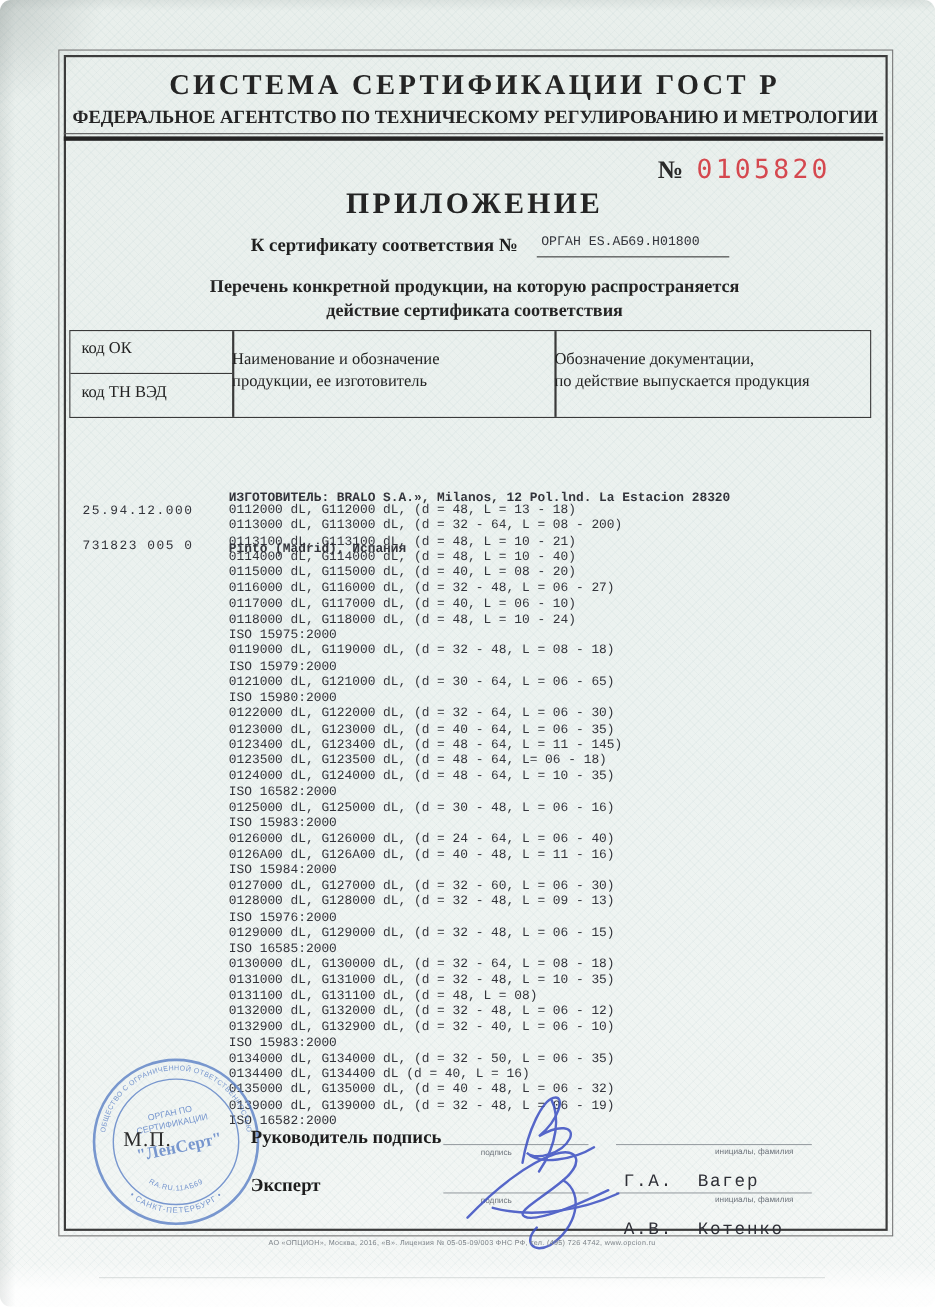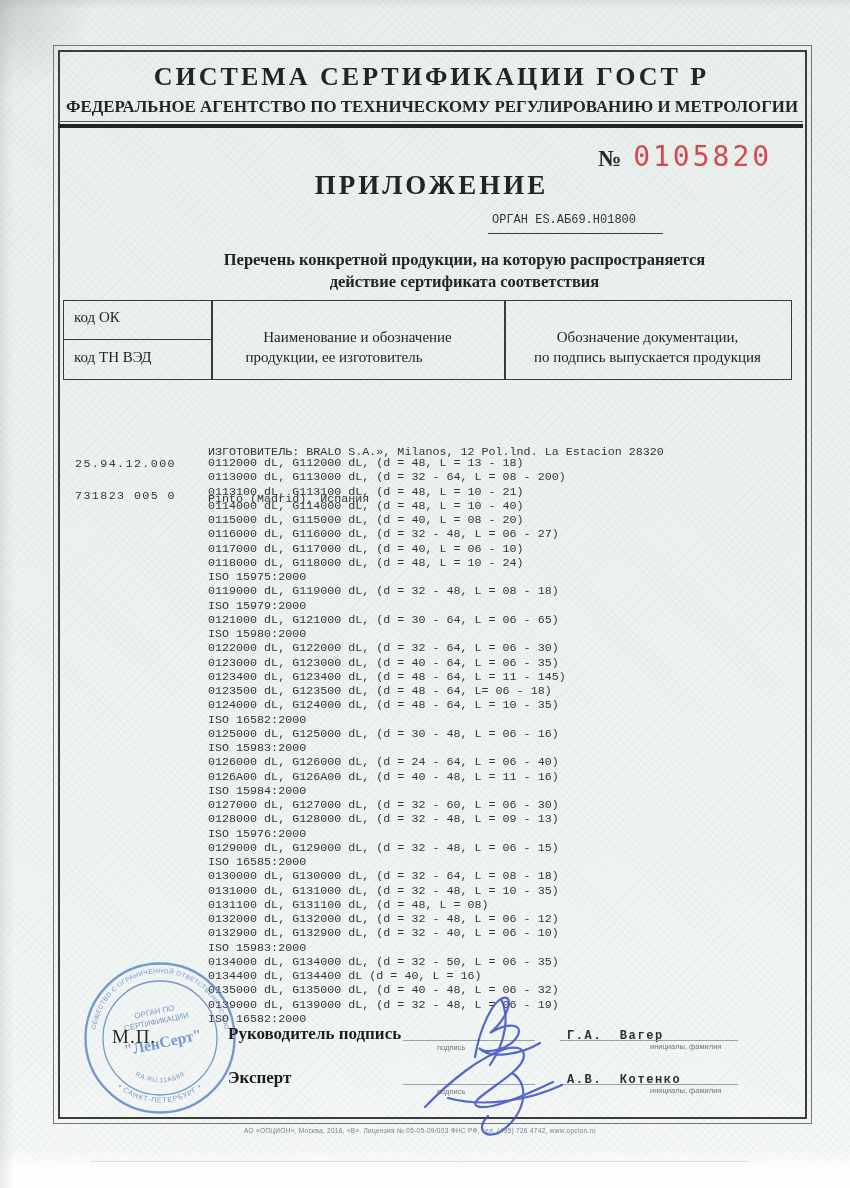--- a/index.html
+++ b/index.html
@@ -6,60 +6,61 @@
   .page{position:relative;width:850px;height:1188px;overflow:hidden;
     font-family:"Liberation Serif","DejaVu Serif",serif;color:#1f1f1f;
     background:
       radial-gradient(circle at 0px 0px, rgba(120,130,128,.30), rgba(120,130,128,0) 95px),
       linear-gradient(90deg, rgba(140,150,148,.18), rgba(140,150,148,0) 14px),
       linear-gradient(180deg, rgba(140,150,148,.15), rgba(140,150,148,0) 10px),
       linear-gradient(0deg, rgba(255,255,255,.85) 0 16px, rgba(255,255,255,0) 40px),
       repeating-linear-gradient(45deg, rgba(130,170,160,.05) 0 1px, rgba(0,0,0,0) 1px 5px),
       repeating-linear-gradient(-45deg, rgba(120,160,175,.05) 0 1px, rgba(0,0,0,0) 1px 6px),
       linear-gradient(180deg,#e9efec 0%,#ecf2f0 55%,#f1f5f3 88%,#f6f8f7 100%);
+    border-radius: 10px;
   }
   .abs{position:absolute;}
   
   .frame{position:absolute;left:58px;top:50px;width:745px;height:1065px;
     border:2.5px solid #3c3c3c;outline:1px solid #777;outline-offset:4px;}
   .hr-thin{position:absolute;left:58px;width:745px;height:1px;background:#5a5a5a;}
   .hr-thick{position:absolute;left:58px;width:745px;height:3.5px;background:#242424;}
   .title1{left:60px;top:62px;width:743px;text-align:center;font-weight:bold;
     font-size:26px;letter-spacing:3px;color:#242424;}
   .title2{left:62px;top:97px;width:740px;text-align:center;font-weight:bold;
     font-size:17px;letter-spacing:0px;color:#242424;transform:scaleX(.99);}
   .numrow{left:598px;top:140px;display:flex;align-items:baseline;gap:12px;}
   .num-label{font-size:23px;font-weight:bold;color:#2a2a2a;}
   .num-value{font-family:"DejaVu Sans Mono","Liberation Mono",monospace;
-    font-size:28px;letter-spacing:3px;color:#d5484f;}
+    font-size:24px;letter-spacing:3px;color:#d5484f;}
   .doc-title{left:60px;top:170px;width:743px;text-align:center;font-weight:bold;
     font-size:27px;letter-spacing:3px;color:#242424;}
   .cert-label{left:228px;top:213px;font-weight:bold;font-size:17px;}
   .mono{font-family:"Liberation Mono","DejaVu Sans Mono",monospace;white-space:pre;}
   .cert-value{left:492px;top:213px;font-size:12px;color:#32333a;}
   .cert-underline{left:488px;top:233px;width:175px;height:1px;background:#3b3b3b;}
-  .subtitle{left:60px;width:743px;text-align:center;font-weight:bold;font-size:16.5px;color:#242424;margin-left:33px;}
+  .subtitle{left:60px;width:743px;text-align:center;font-weight:bold;font-size:16.5px;color:#242424;}
   
   .thead{position:absolute;left:63px;top:300px;width:727px;height:78px;border:1.5px solid #3a3a3a;}
   .tv{position:absolute;top:0;height:100%;width:1.5px;background:#3a3a3a;}
   .tsub{position:absolute;left:0;width:147px;height:1px;background:#3a3a3a;top:38px;}
   .th-text{position:absolute;font-size:15px;color:#242424;}
-  .th-center{text-align:center;margin-top:10px;}
+  .th-center{text-align:left;}
   
   .typed{font-family:"Liberation Mono","DejaVu Sans Mono",monospace;font-size:11.7px;
     color:#33343b;white-space:pre;}
   .code{letter-spacing:1.4px;}
-  .man{left:208px;top:414px;line-height:15.5px;}
+  .man{left:208px;top:414px;line-height:15.5px;font-weight:bold;}
   .prodlist{left:208px;top:456px;line-height:14.25px;}
   .prod-line{height:14.25px;}
   
   .sig-label{font-weight:bold;font-size:17px;color:#1d1d1d;}
   .sline{position:absolute;height:1px;background:#9aa0a4;}
   .scap{position:absolute;font-family:Liberation Sans, sans-serif;font-size:7.5px;color:#6e747c;}
-  .sname{font-size:12px;letter-spacing:1.6px;font-weight:700;color:#2e2f36;}
+  .sname{font-size:16px;letter-spacing:1.6px;font-weight:400;color:#2e2f36;margin-top:36px;}
   
   .fineprint{left:120px;top:1127px;width:600px;text-align:center;
     font-family:"Liberation Sans",sans-serif;font-size:6.5px;letter-spacing:.3px;color:#7c8288;}
   .mp{left:112px;top:1026px;font-size:19px;color:#2b2b2b;letter-spacing:1px;}
   .scan-edge{left:90px;top:1161px;width:660px;height:1px;background:rgba(160,170,168,.35);}
 </style>
 </head>
 <body>
 
 <div class="page">
@@ -71,36 +72,37 @@
   <div class="hr-thin" style="top:121px"></div>
   <div class="hr-thick" style="top:124px"></div>
 
   <div class="abs numrow">
     <span class="num-label">№</span>
     <span class="num-value">0105820</span>
   </div>
 
   <div class="abs doc-title">ПРИЛОЖЕНИЕ</div>
 
+  <div class="abs cert-label">К сертификату соответствия №</div>
   <div class="abs mono cert-value">ОРГАН ES.АБ69.Н01800</div>
   <div class="abs cert-underline"></div>
 
   <div class="abs subtitle" style="top:250px">Перечень конкретной продукции,  на которую распространяется</div>
   <div class="abs subtitle" style="top:272px">действие сертификата соответствия</div>
 
   <div class="thead">
     <div class="tv" style="left:147px"></div>
     <div class="tv" style="left:440px"></div>
     <div class="tsub"></div>
     <div class="th-text" style="left:10px;top:8px">код ОК</div>
     <div class="th-text" style="left:10px;top:48px">код ТН ВЭД</div>
     <div class="th-text th-center" style="left:147px;width:293px;top:18px">Наименование и обозначение</div>
     <div class="th-text th-center" style="left:147px;width:246px;top:38px">продукции, ее изготовитель</div>
     <div class="th-text th-center" style="left:440px;width:287px;top:18px">Обозначение документации,</div>
-    <div class="th-text th-center" style="left:440px;width:287px;top:38px">по подпись выпускается продукция</div>
+    <div class="th-text th-center" style="left:440px;width:287px;top:38px">по действие выпускается продукция</div>
   </div>
 
   <div class="abs typed man">
     <div>ИЗГОТОВИТЕЛЬ: BRALO S.A.», Milanos, 12 Pol.lnd. La Estacion 28320</div>
     <div>Pinto (Madrid), Испания</div>
   </div>
 
   <div class="abs typed code" style="left:75px;top:457px">25.94.12.000</div>
   <div class="abs typed code" style="left:75px;top:489px">731823 005 0</div>
 

